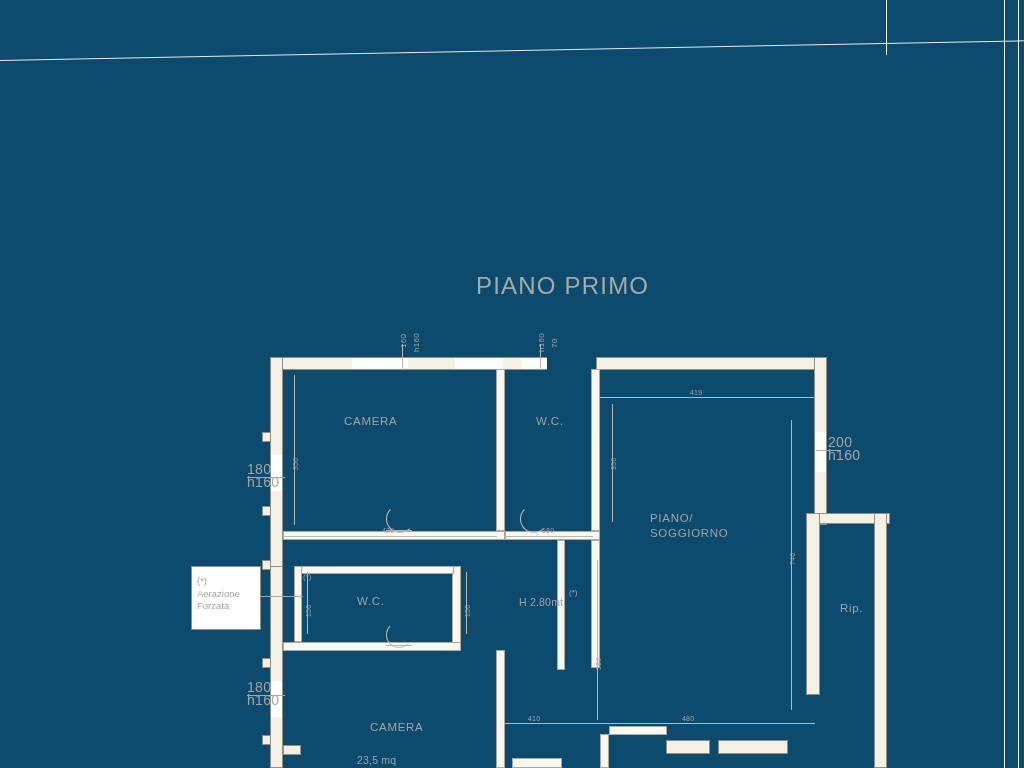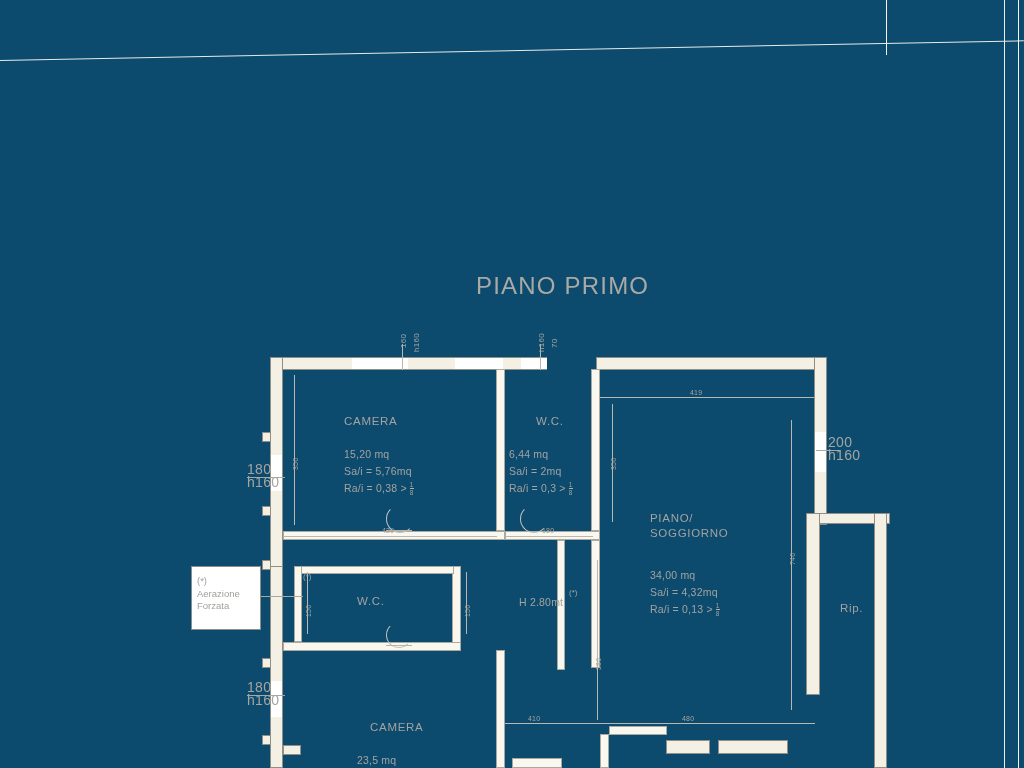--- a/index.html
+++ b/index.html
@@ -264,61 +264,28 @@
 
   <div class="dim-h" style="left:505px; top:723px; width:96px;"></div>
   <div class="dimtext" style="left:528px; top:715px;">410</div>
 
   <div class="dim-h" style="left:600px; top:723px; width:215px;"></div>
   <div class="dimtext" style="left:682px; top:715px;">480</div>
 
   <div class="room" style="left:344px; top:414px;">
     <div class="room-name">CAMERA</div>
   </div>
-  <div class="room room-stats" style="left:344px; top:446px;">
-    <div>15,20 mq</div>
-    <div>Sa/i = 5,76mq</div>
-    <div>
-      <span>Ra/i = 0,38 &gt;</span>
-      <span class="frac">
-        <span class="num">1</span>
-        <span class="den">8</span>
-      </span>
-    </div>
-  </div>
 
   <div class="room" style="left:536px; top:414px;">
     <div class="room-name">W.C.</div>
-  </div>
-  <div class="room room-stats" style="left:509px; top:446px;">
-    <div>6,44 mq</div>
-    <div>Sa/i = 2mq</div>
-    <div>
-      <span>Ra/i = 0,3 &gt;</span>
-      <span class="frac">
-        <span class="num">1</span>
-        <span class="den">8</span>
-      </span>
-    </div>
   </div>
 
   <div class="room" style="left:650px; top:511px;">
     <div class="room-name">PIANO/</div>
     <div class="room-name">SOGGIORNO</div>
-  </div>
-  <div class="room room-stats" style="left:650px; top:567px;">
-    <div>34,00 mq</div>
-    <div>Sa/i = 4,32mq</div>
-    <div>
-      <span>Ra/i = 0,13 &gt;</span>
-      <span class="frac">
-        <span class="num">1</span>
-        <span class="den">8</span>
-      </span>
-    </div>
   </div>
 
   <div class="room" style="left:357px; top:594px;">
     <div class="room-name">W.C.</div>
   </div>
   <div class="star" style="left:303px; top:572px;">(*)</div>
 
   <div class="room" style="left:370px; top:720px;">
     <div class="room-name">CAMERA</div>
   </div>

